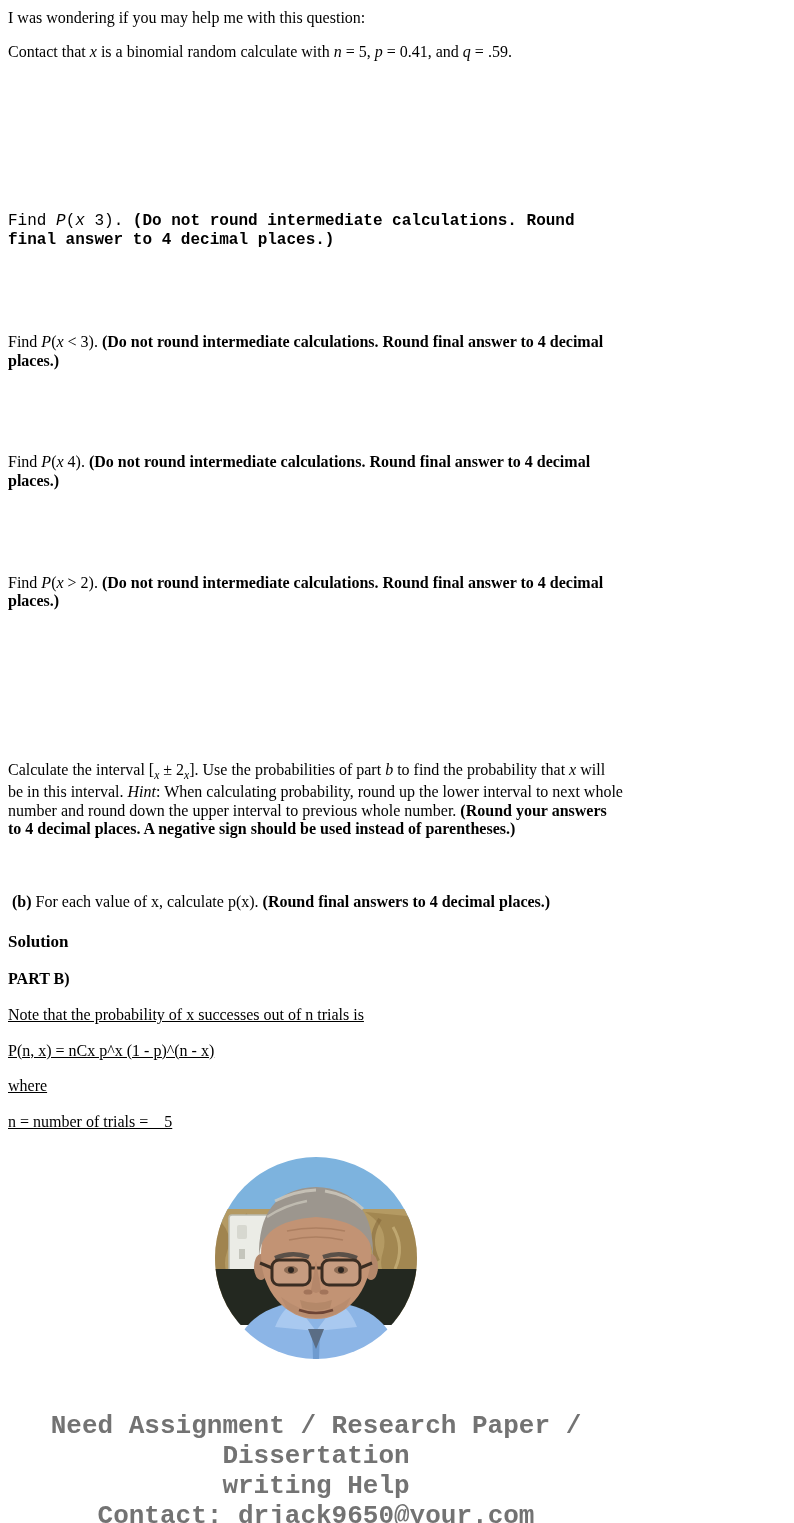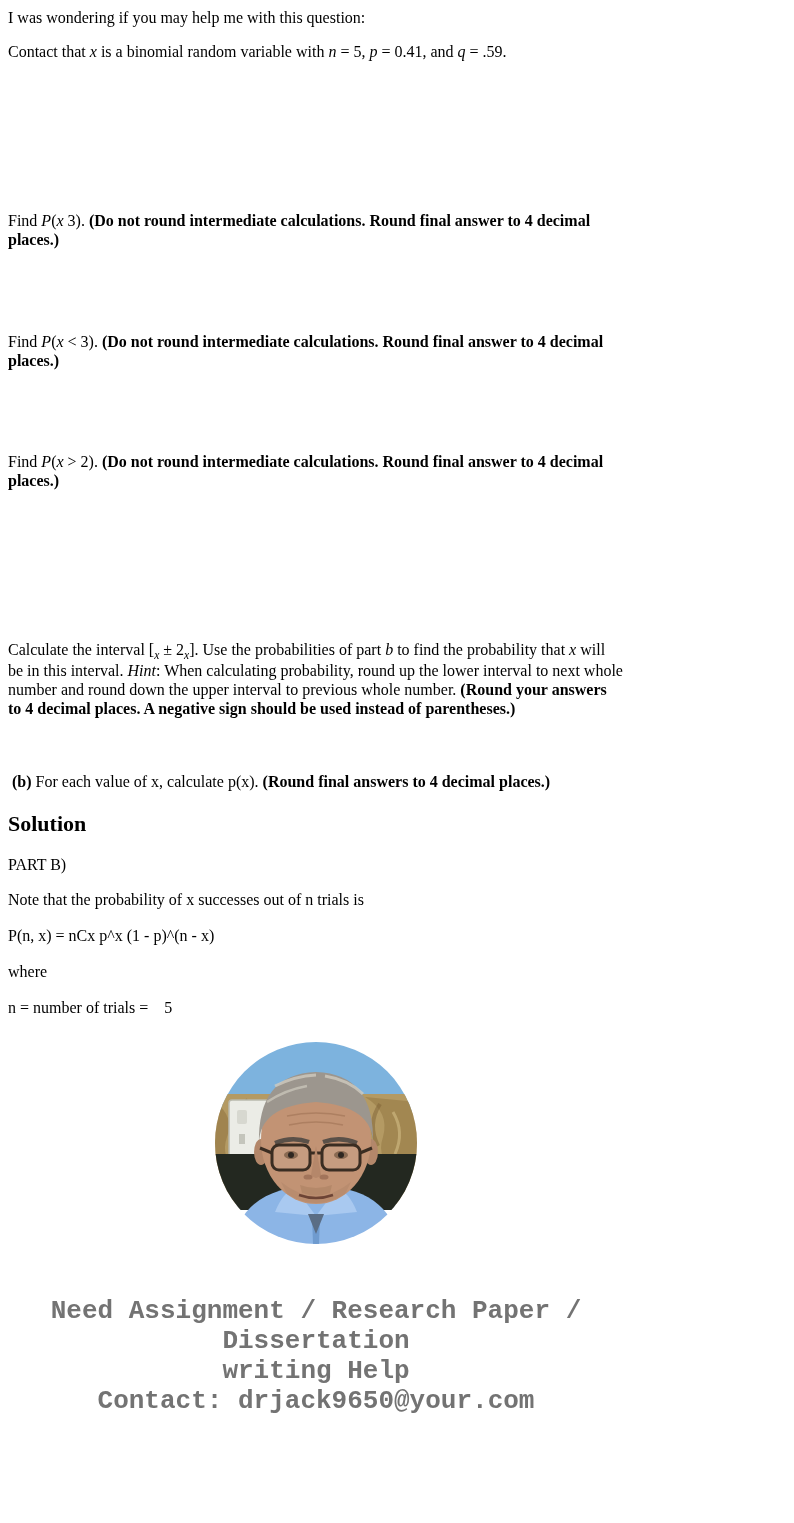--- a/index.html
+++ b/index.html
@@ -17,34 +17,34 @@
     line-height: 1.17;
   }
   .doc p {
     margin: 0;
     white-space: pre-wrap;
   }
   .it { font-style: italic; }
   .bd { font-weight: bold; }
   sub.it { font-style: italic; font-size: 0.72em; }
   .mt15  { margin-top: 15px !important; }
-  .mt17  { margin-top: 17px !important; }
+  .mt17  { margin-top: 17px !important; text-decoration: underline; }
   .mt18  { margin-top: 18px !important; }
   .mt49  { margin-top: 49px !important; }
   .mt54  { margin-top: 54px !important; }
   .mt83  { margin-top: 83px !important; }
   .mt150 { margin-top: 150px !important; }
-  .mt151 { margin-top: 151px !important; }
+  .mt151 { margin-top: 151px !important; font-family: Liberation Mono, monospace; }
   h2.solution {
     margin: 20px 0 0 0;
-    font-size: 22px;
+    font-size: 17px;
     line-height: 1.2;
     font-weight: bold;
   }
-  p.partb { font-weight: normal; }
+  p.partb { font-weight: bold; }
   .photo-wrap {
     margin-top: 25px;
     width: 100%;
     text-align: center;
     height: 202px;
   }
   .avatar-svg { display: inline-block; }
   .footer {
     margin-top: 52px;
     text-align: center;
@@ -53,23 +53,24 @@
     font-size: 26px;
     line-height: 30px;
     color: #737373;
   }
 </style>
 </head>
 <body>
 
 <div class="doc">
   <p><span class="">I was wondering if you may help me with this question:</span></p>
-  <p class="mt15"><span class="">Contact that </span><span class="it">x</span><span class=""> is a binomial random variable with </span><span class="it">n</span><span class=""> = 5, </span><span class="it">p</span><span class=""> = 0.41, and </span><span class="it">q</span><span class=""> = .59.</span></p>
+  <p class="mt15"><span class="">Contact that </span><span class="it">x</span><span class=""> is a binomial random calculate with </span><span class="it">n</span><span class=""> = 5, </span><span class="it">p</span><span class=""> = 0.41, and </span><span class="it">q</span><span class=""> = .59.</span></p>
   <p class="mt151"><span class="">Find </span><span class="it">P</span><span class="">(</span><span class="it">x</span><span class=""> 3). </span><span class="bd">(Do not round intermediate calculations. Round final answer to 4 decimal places.)</span></p>
   <p class="mt83"><span class="">Find </span><span class="it">P</span><span class="">(</span><span class="it">x</span><span class=""> &lt; 3). </span><span class="bd">(Do not round intermediate calculations. Round final answer to 4 decimal places.)</span></p>
+  <p class="mt83"><span class="">Find </span><span class="it">P</span><span class="">(</span><span class="it">x</span><span class=""> 4). </span><span class="bd">(Do not round intermediate calculations. Round final answer to 4 decimal places.)</span></p>
   <p class="mt83"><span class="">Find </span><span class="it">P</span><span class="">(</span><span class="it">x</span><span class=""> &gt; 2). </span><span class="bd">(Do not round intermediate calculations. Round final answer to 4 decimal places.)</span></p>
   <p class="mt150"><span class="">Calculate the interval [</span><sub class="it">x</sub><span class=""> ± 2</span><sub class="it">x</sub><span class="">]. Use the probabilities of part </span><span class="it">b</span><span class=""> to find the probability that </span><span class="it">x</span><span class=""> will be in this interval. </span><span class="it">Hint</span><span class="">: When calculating probability, round up the lower interval to next whole number and round down the upper interval to previous whole number. </span><span class="bd">(Round your answers to 4 decimal places. A negative sign should be used instead of parentheses.)</span></p>
   <p class="mt54"><span class=""> </span><span class="bd">(b)</span><span class=""> For each value of x, calculate p(x). </span><span class="bd">(Round final answers to 4 decimal places.)</span></p>
   <h2 class="solution">Solution</h2>
   <p class="partb mt18">PART B)</p>
   <p class="mt17"><span class="">Note that the probability of x successes out of n trials is</span></p>
   <p class="mt17"><span class="">P(n, x) = nCx p^x (1 - p)^(n - x)</span></p>
   <p class="mt17"><span class="">where</span></p>
   <p class="mt17"><span class="">n = number of trials =    5</span></p>
 

